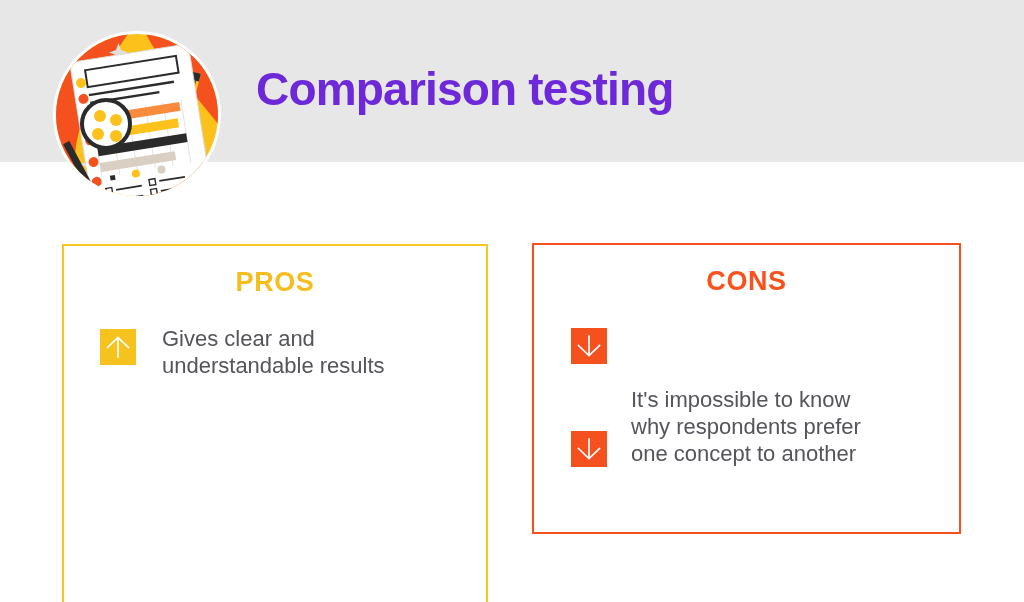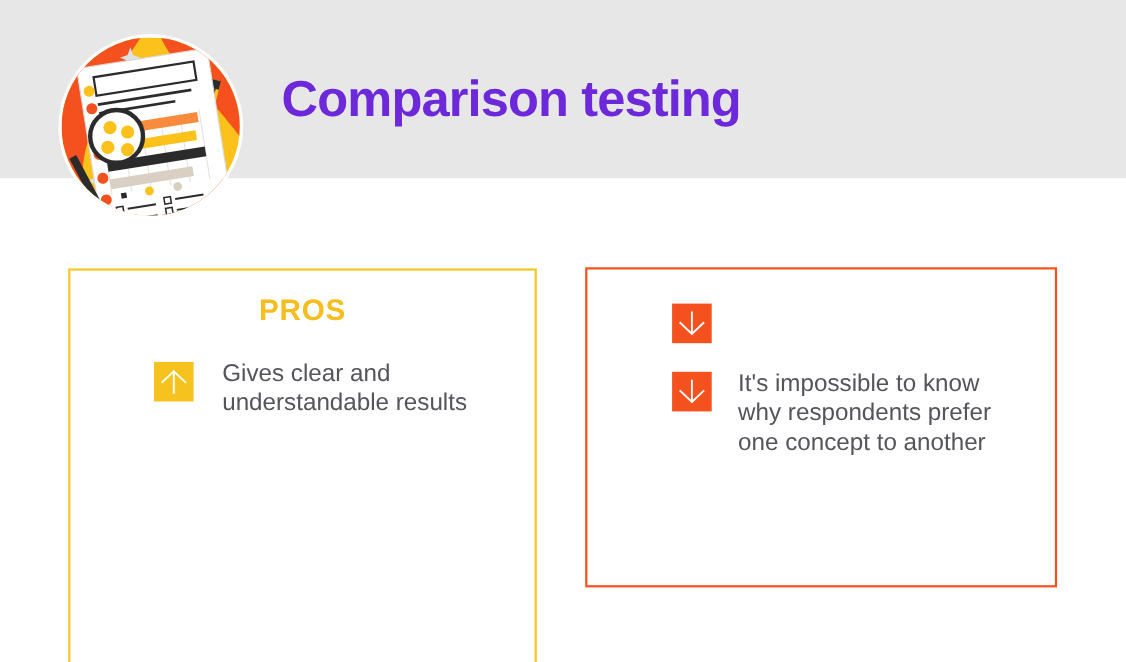--- a/index.html
+++ b/index.html
@@ -73,32 +73,31 @@
     font-weight: bold;
     letter-spacing: 0.6px;
     margin-top: 21px;
   }
 
   .panel-pros .panel-heading { color: #f5be1e; }
   .panel-cons .panel-heading { color: #f9521e; }
 
   .item-list {
     margin-top: 27px;
-    margin-left: 40px;
   }
 
   .item {
     display: flex;
     align-items: flex-start;
   }
 
   .panel-pros .item { padding-left: 36px; }
   .panel-cons .item { padding-left: 37px; }
 
-  .item + .item { margin-top: 22px; }
+  .item + .item { margin-top: 22px; align-items: flex-end; }
 
   .item-icon {
     flex: 0 0 auto;
     width: 36px;
     height: 36px;
     display: block;
     margin-top: 4px;
   }
 
   .item-icon-pros { background: #f6c21e; }
@@ -218,20 +217,21 @@
         </g>
       </svg>
       <div class="item-text">Gives clear and
 understandable results</div>
     </div>
 
   </div>
 </div>
 
 <div class="panel panel-cons">
+  <div class="panel-heading">CONS</div>
   <div class="item-list">
 
     <div class="item">
       <svg class="item-icon item-icon-cons" viewBox="0 0 36 36">
         <g stroke="#ffffff" stroke-width="1.7" fill="none" stroke-linecap="square">
           <line x1="18" y1="8" x2="18" y2="27"></line>
           <polyline points="7.5,17.5 18,27.5 28.5,17.5"></polyline>
         </g>
       </svg>
     </div>

